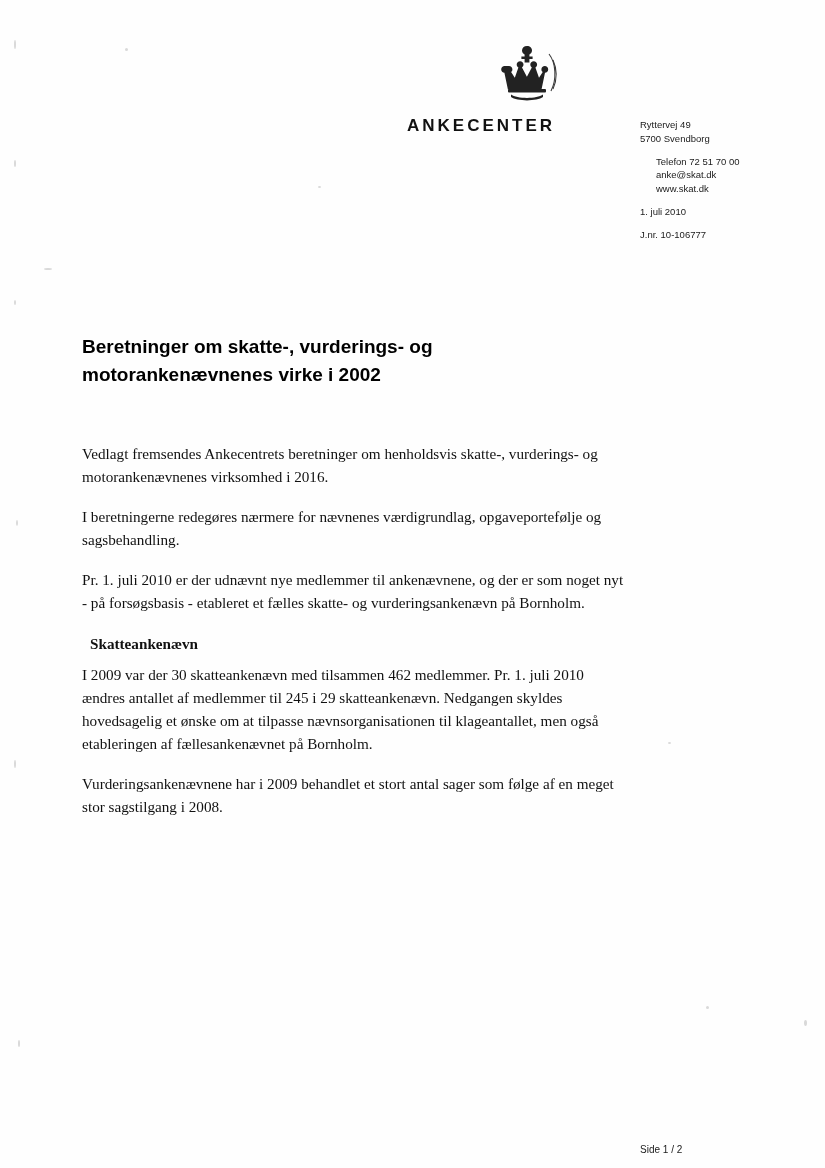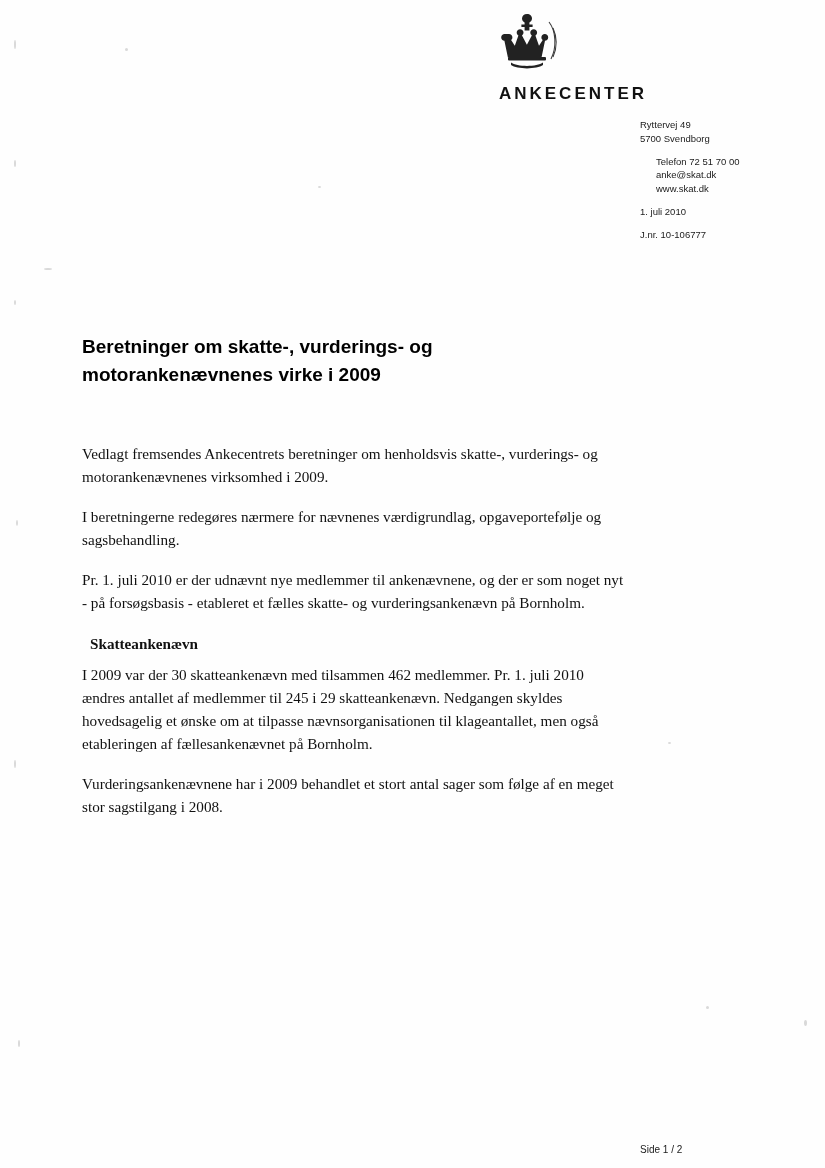--- a/index.html
+++ b/index.html
@@ -19,24 +19,24 @@
     overflow: hidden;
   }
   
   .speck {
     position: absolute;
     background: #d9d9d9;
     border-radius: 50%;
   }
   .logo-block {
     position: absolute;
-    top: 8px;
+    top: 40px;
     right: 178px;
     width: 240px;
-    text-align: right;
+    text-align: left;
   }
   .crown {
     display: block;
     margin-left: auto;
     margin-right: 84px;
   }
   .brandword {
     font-family: "Liberation Sans", sans-serif;
     font-weight: bold;
     font-size: 17px;
@@ -150,24 +150,24 @@
     <div class="bold">Telefon 72 51 70 00</div>
     <div class="bold">anke@skat.dk</div>
     <div class="bold">www.skat.dk</div>
     <div class="gap"></div>
     <div>1. juli 2010</div>
     <div class="gap"></div>
     <div>J.nr. 10-106777</div>
   </div>
 
 
-  <div class="doc-title">Beretninger om skatte-, vurderings- og motorankenævnenes virke i 2009</div>
+  <div class="doc-title">Beretninger om skatte-, vurderings- og motorankenævnenes virke i 2002</div>
 
   <div class="body-text">
-    <p class="para">Vedlagt fremsendes Ankecentrets beretninger om henholdsvis skatte-, vurderings- og motorankenævnenes virksomhed i 2009.</p>
+    <p class="para">Vedlagt fremsendes Ankecentrets beretninger om henholdsvis skatte-, vurderings- og motorankenævnenes virksomhed i 2016.</p>
     <p class="para">I beretningerne redegøres nærmere for nævnenes værdigrundlag, opgaveportefølje og sagsbehandling.</p>
     <p class="para">Pr. 1. juli 2010 er der udnævnt nye medlemmer til ankenævnene, og der er som noget nyt - på forsøgsbasis - etableret et fælles skatte- og vurderingsankenævn på Bornholm.</p>
 
     <p class="subhead">Skatteankenævn</p>
     <p class="para">I 2009 var der 30 skatteankenævn med tilsammen 462 medlemmer. Pr. 1. juli 2010 ændres antallet af medlemmer til 245 i 29 skatteankenævn. Nedgangen skyldes hovedsagelig et ønske om at tilpasse nævnsorganisationen til klageantallet, men også etableringen af fællesankenævnet på Bornholm.</p>
 
     <p class="para">Vurderingsankenævnene har i 2009 behandlet et stort antal sager som følge af en meget stor sagstilgang i 2008.</p>
   </div>
 
   <div class="footer">Side  1 / 2</div>

